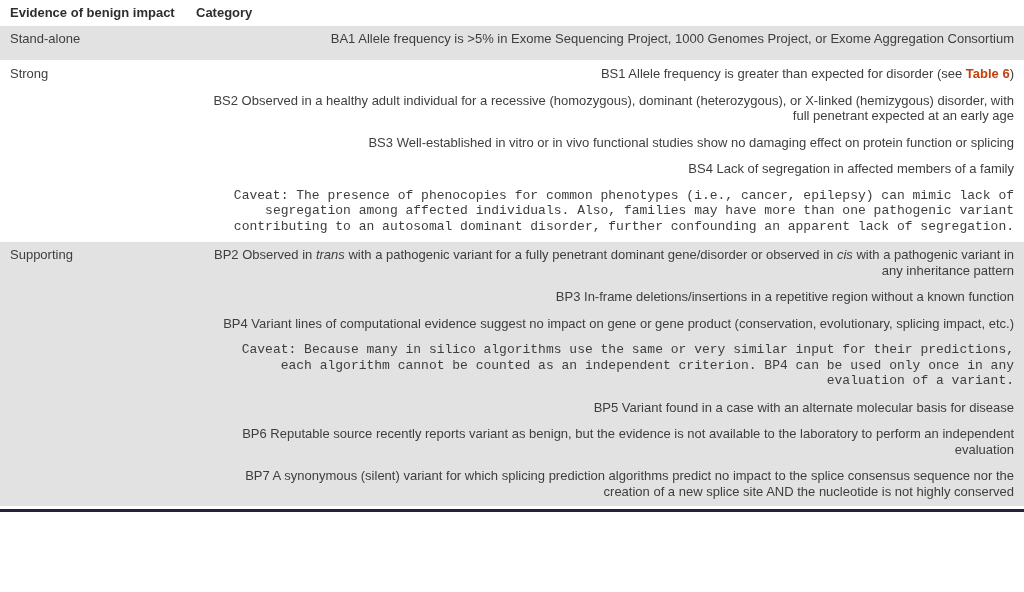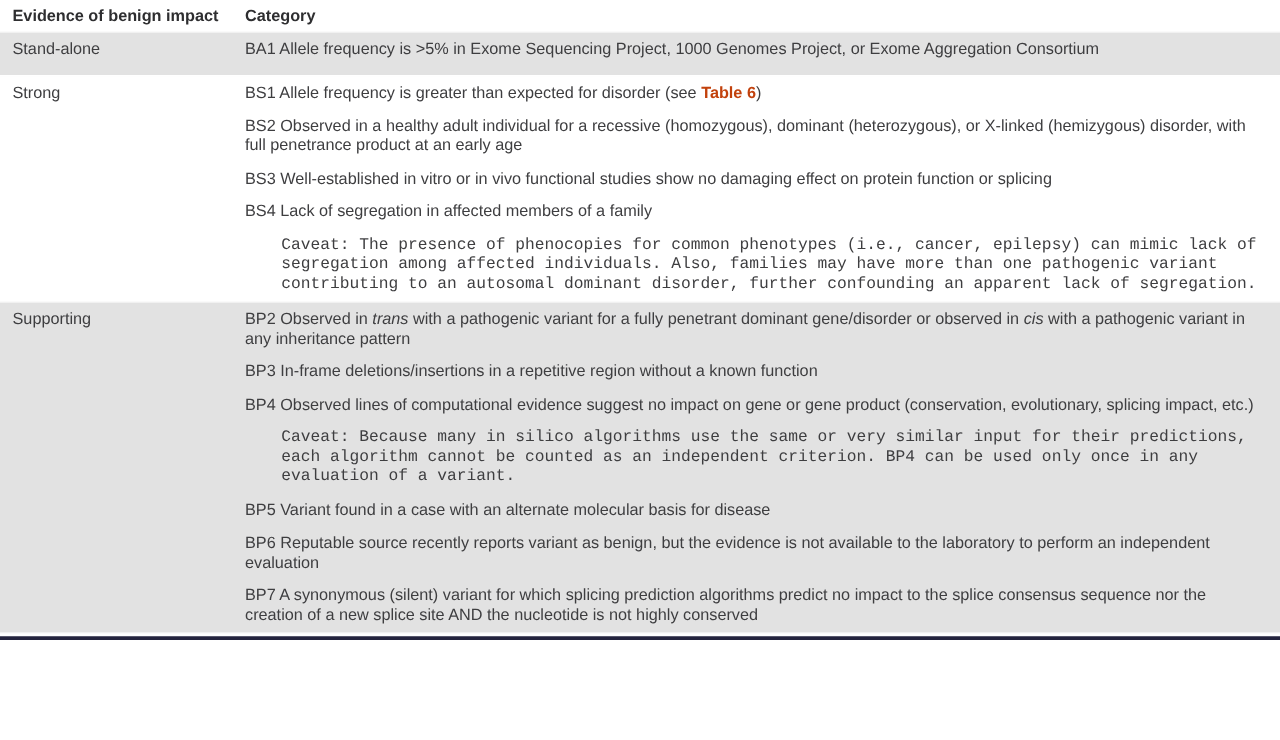--- a/index.html
+++ b/index.html
@@ -21,21 +21,21 @@
   .th.col1 { width: 186px; padding-right: 20px; }
   .th.col2 { flex: 1; }
   .section { display: flex; background: #ffffff; }
   .section.shaded { background: #e2e2e2; border-top: 1px solid #ffffff; border-bottom: 1px solid #ffffff; }
   .sec-label {
     width: 196px;
     padding: 5px 10px 14px 10px;
     flex-shrink: 0;
   }
   .sec-rows { flex: 1; padding: 0 10px 1px 0; }
-  .row { padding: 5px 0 6px 0; }
+  .row { padding: 5px 0 6px 0; text-align: right; }
   .row.indent { padding-left: 29px; font-family: Liberation Mono, monospace; }
   .it { font-style: italic; }
   a.tlink {
     color: #c2410c;
     font-weight: 700;
     text-decoration: none;
     cursor: pointer;
   }
   .bottom-gap { height: 2px; background: #ffffff; }
   .bottom-rule { height: 3px; background: #23233e; }
@@ -52,32 +52,32 @@
       <div class="section shaded">
         <div class="sec-label">Stand-alone</div>
         <div class="sec-rows">
           <div class="row"><span>BA1 Allele frequency is &gt;5% in Exome Sequencing Project, 1000 Genomes Project, or Exome Aggregation Consortium</span></div>
         </div>
       </div>
       <div class="section">
         <div class="sec-label">Strong</div>
         <div class="sec-rows">
           <div class="row"><span>BS1 Allele frequency is greater than expected for disorder (see </span><a class="tlink">Table 6</a><span>)</span></div>
-          <div class="row"><span>BS2 Observed in a healthy adult individual for a recessive (homozygous), dominant (heterozygous), or X-linked (hemizygous) disorder, with full penetrance product at an early age</span></div>
+          <div class="row"><span>BS2 Observed in a healthy adult individual for a recessive (homozygous), dominant (heterozygous), or X-linked (hemizygous) disorder, with full penetrant expected at an early age</span></div>
           <div class="row"><span>BS3 Well-established in vitro or in vivo functional studies show no damaging effect on protein function or splicing</span></div>
           <div class="row"><span>BS4 Lack of segregation in affected members of a family</span></div>
           <div class="row indent"><span>Caveat: The presence of phenocopies for common phenotypes (i.e., cancer, epilepsy) can mimic lack of segregation among affected individuals. Also, families may have more than one pathogenic variant contributing to an autosomal dominant disorder, further confounding an apparent lack of segregation.</span></div>
         </div>
       </div>
       <div class="section shaded">
         <div class="sec-label">Supporting</div>
         <div class="sec-rows">
           <div class="row"><span>BP2 Observed in </span><span class="it">trans</span><span> with a pathogenic variant for a fully penetrant dominant gene/disorder or observed in </span><span class="it">cis</span><span> with a pathogenic variant in any inheritance pattern</span></div>
           <div class="row"><span>BP3 In-frame deletions/insertions in a repetitive region without a known function</span></div>
-          <div class="row"><span>BP4 Observed lines of computational evidence suggest no impact on gene or gene product (conservation, evolutionary, splicing impact, etc.)</span></div>
+          <div class="row"><span>BP4 Variant lines of computational evidence suggest no impact on gene or gene product (conservation, evolutionary, splicing impact, etc.)</span></div>
           <div class="row indent"><span>Caveat: Because many in silico algorithms use the same or very similar input for their predictions, each algorithm cannot be counted as an independent criterion. BP4 can be used only once in any evaluation of a variant.</span></div>
           <div class="row"><span>BP5 Variant found in a case with an alternate molecular basis for disease</span></div>
           <div class="row"><span>BP6 Reputable source recently reports variant as benign, but the evidence is not available to the laboratory to perform an independent evaluation</span></div>
           <div class="row"><span>BP7 A synonymous (silent) variant for which splicing prediction algorithms predict no impact to the splice consensus sequence nor the creation of a new splice site AND the nucleotide is not highly conserved</span></div>
         </div>
       </div>
     </div>
   <div class="bottom-gap"></div>
   <div class="bottom-rule"></div>
 </div>

